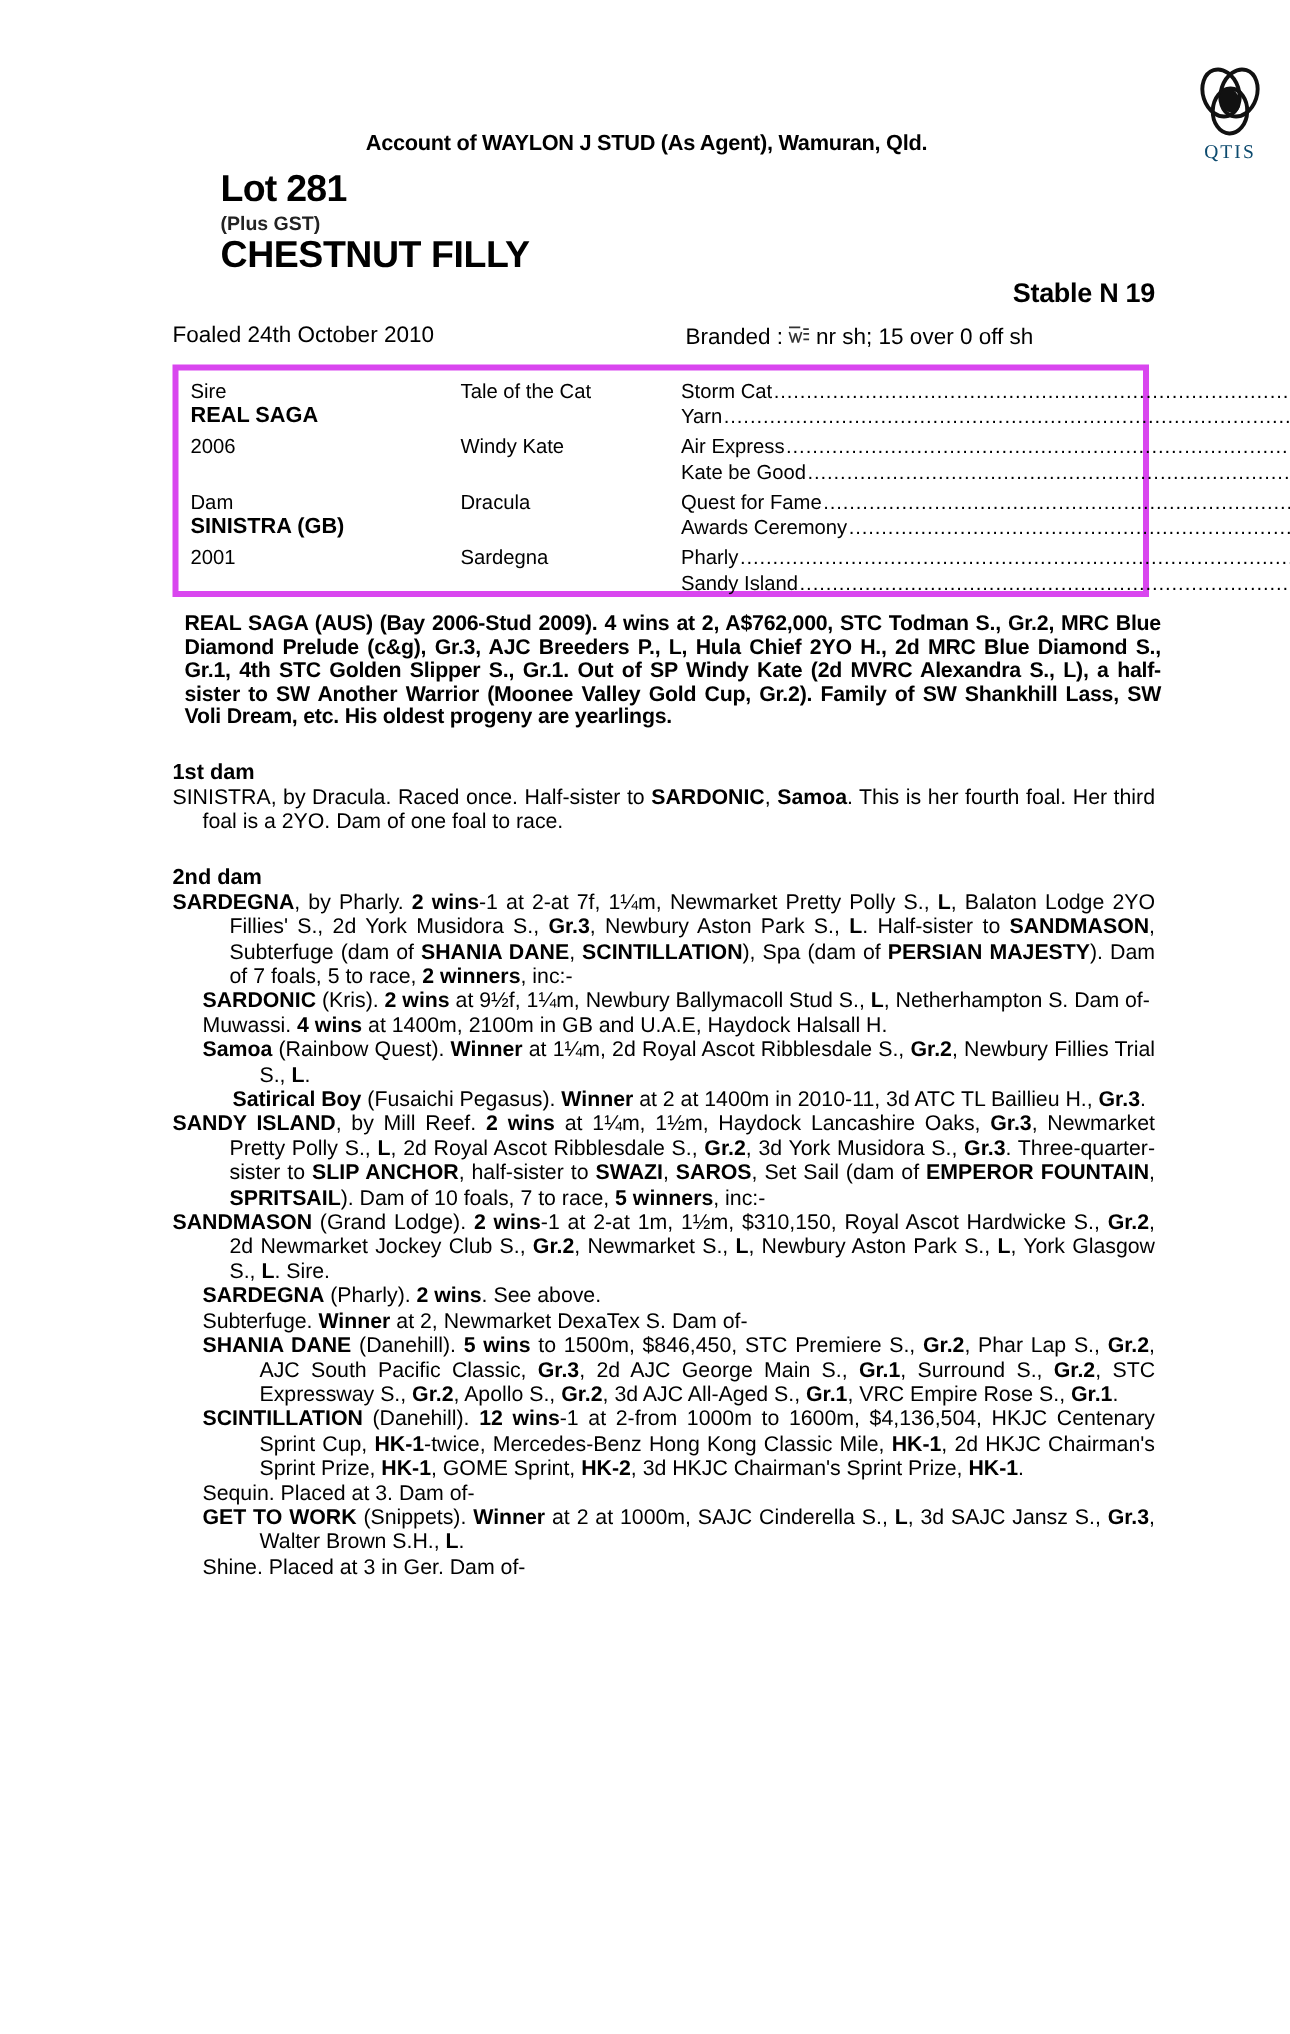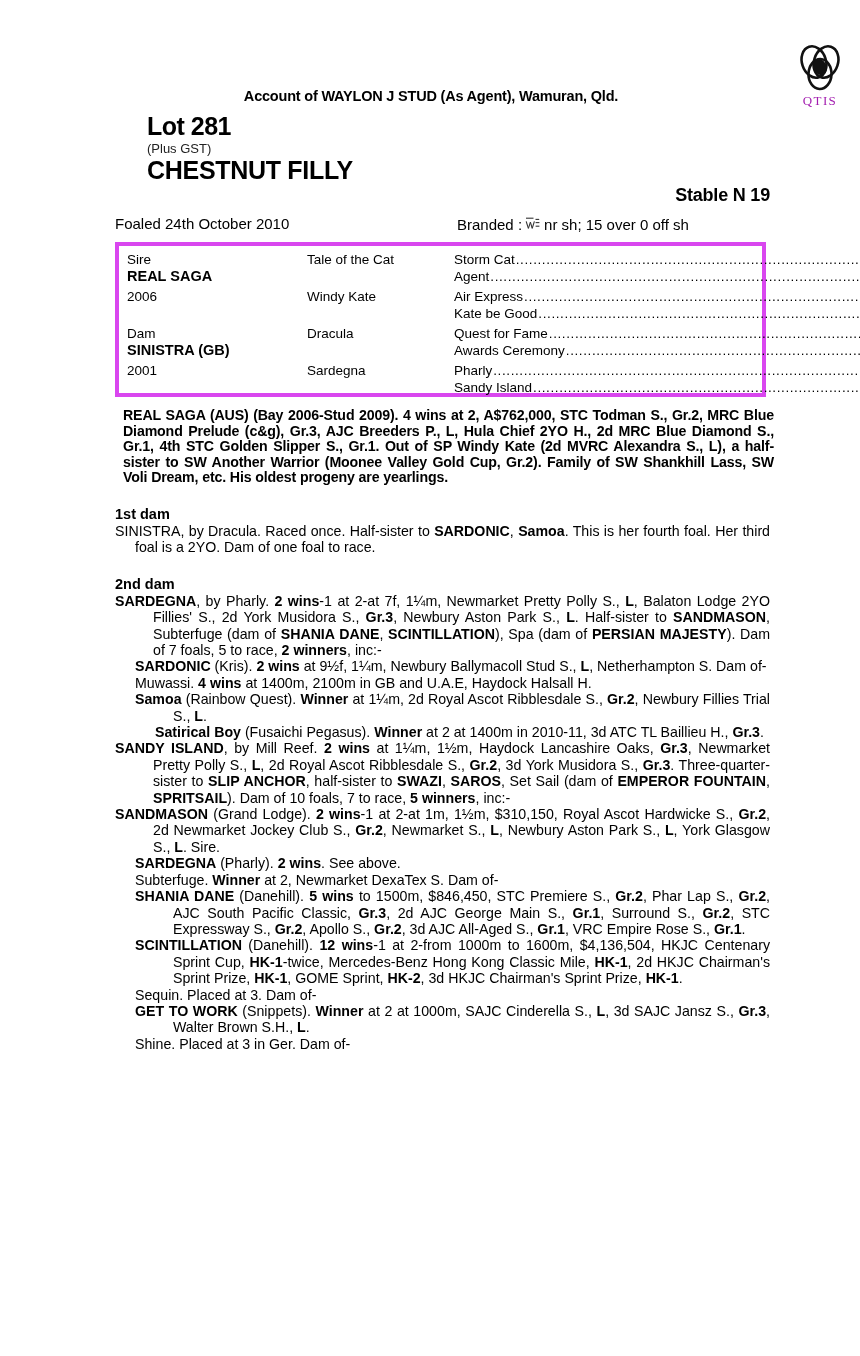--- a/index.html
+++ b/index.html
@@ -9,32 +9,32 @@
     color:#000;
     -webkit-font-smoothing:antialiased;
   }
   .page{position:relative;width:860px;height:1356px;overflow:hidden;}
   .content{position:absolute;left:115px;top:0;width:655px;}
 
   
   .logo-block{position:absolute;right:0;top:42px;width:80px;text-align:center;}
   .logo-mark{display:block;margin:0 auto;}
   .logo-word{font-family:"Liberation Serif",serif;font-size:13px;letter-spacing:1.4px;
-             margin-top:-1px;color:#a21caf;}
+             margin-top:-1px;color:#0c4a6e;}
 
   .account{
     text-align:center;font-weight:bold;font-size:14.5px;
     padding-top:88px;letter-spacing:-0.2px;
     width:600px;margin-left:16px;
   }
   .lotline{
     display:flex;align-items:baseline;margin-top:8px;width:655px;flex-direction:column;
   }
   .lot-no{font-size:25px;font-weight:bold;letter-spacing:-0.5px;}
-  .gst{font-size:13px;margin-left:7px;color:#222;}
+  .gst{font-size:13px;margin-left:7px;color:#222;font-weight:bold;}
   .colour-sex{font-size:25px;font-weight:bold;margin-left:32px;letter-spacing:-0.3px;}
   .stable{font-size:18px;font-weight:bold;margin-left:auto;letter-spacing:-0.2px;}
 
   .foaled-row{display:flex;margin-top:9px;font-size:15px;width:655px;}
   .branded{margin-left:auto;display:flex;align-items:center;width:313px;}
   .brand-glyph{display:inline-block;margin:0 3px 0 2px;transform:translateY(1px);}
 
   
   .ped{
     margin-top:9px;border:4px solid #d946ef;width:651px;height:155px;
@@ -131,21 +131,21 @@
 
         <div class="pcell col2" style="top:6px">Tale of the Cat</div>
         <div class="pcell col2" style="top:43px">Windy Kate</div>
         <div class="pcell col2" style="top:80px">Dracula</div>
         <div class="pcell col2" style="top:117px">Sardegna</div>
       <div class="pcell col3 dots" style="top: 6px;">
             <span class="lft">Storm Cat</span>
             <span class="fill">..........................................................................................</span>
           </div>
           <div class="pcell col3 dots" style="top: 23px;">
-            <span class="lft">Agent</span>
+            <span class="lft">Yarn</span>
             <span class="fill">..........................................................................................</span>
           </div>
           <div class="pcell col3 dots" style="top: 43px;">
             <span class="lft">Air Express</span>
             <span class="fill">..........................................................................................</span>
           </div>
           <div class="pcell col3 dots" style="top: 60px;">
             <span class="lft">Kate be Good</span>
             <span class="fill">..........................................................................................</span>
           </div>

